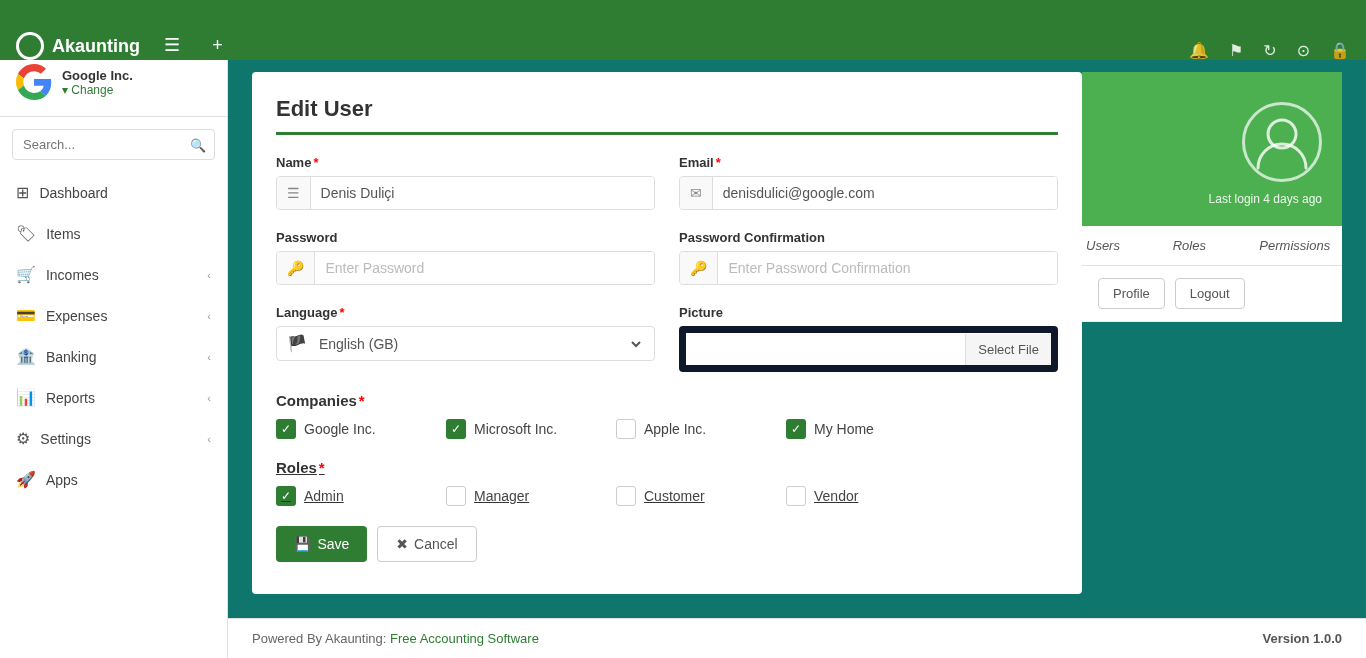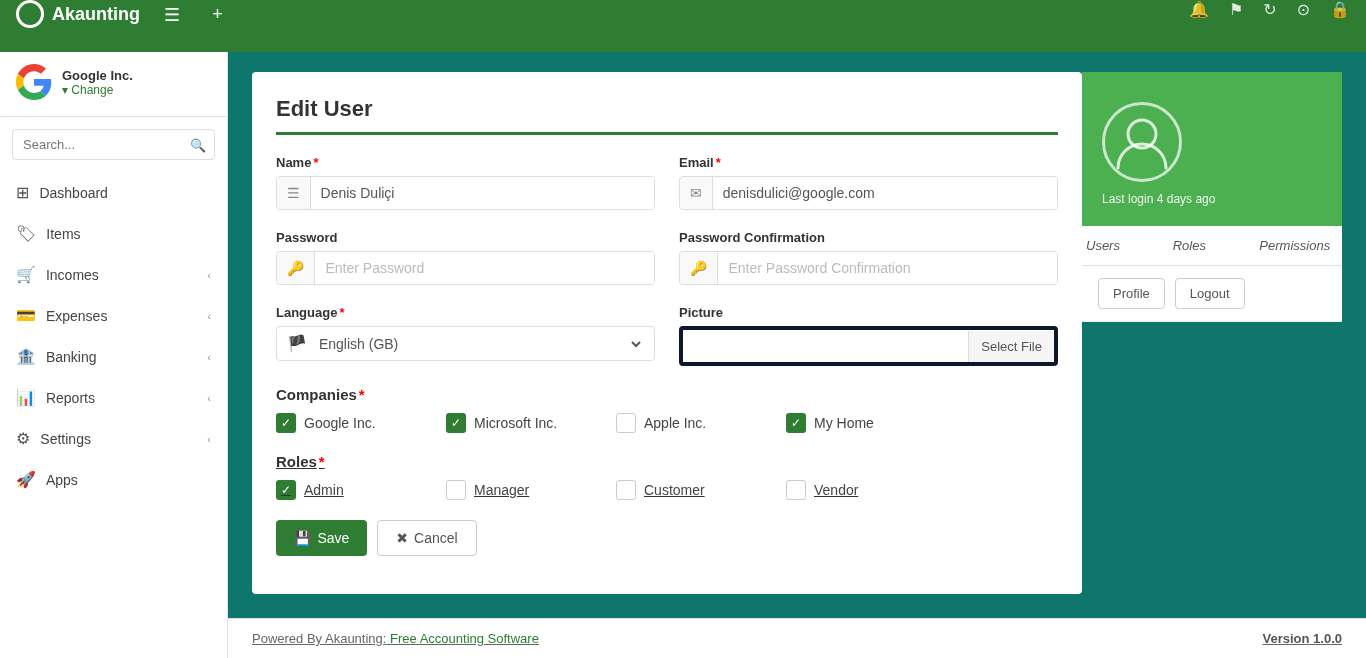--- a/index.html
+++ b/index.html
@@ -1,23 +1,23 @@
 <!DOCTYPE html>
 <html><head>
   <meta charset="utf-8">
   <style>
     * { box-sizing: border-box; margin: 0; padding: 0; }
     body { font-family: 'Segoe UI', Arial, sans-serif; font-size: 14px; background: #f0f0f0; color: #333; }
 
     
     .top-nav {
       background: #2e7d32;
-      height: 52px;
-      display: flex;
-      align-items: flex-start;
+      height: 60px;
+      display: flex;
+      align-items: flex-end;
       padding: 0 16px;
       gap: 16px;
       position: fixed;
       top: 0; left: 0; right: 0;
       z-index: 100;
     }
     .top-nav-logo {
       display: flex;
       align-items: center;
       gap: 8px;
@@ -202,21 +202,21 @@
       outline: none;
       font-size: 14px;
       background: transparent;
       color: #555;
     }
 
     
     .picture-input-wrapper {
       display: flex;
       align-items: flex-end;
-      border: 4px solid #0f172a;
+      border: 7px solid #0f172a;
       border-radius: 4px;
       overflow: hidden;
     }
     .picture-input-wrapper input {
       flex: 1;
       padding: 8px 10px;
       border: none;
       outline: none;
       font-size: 14px;
     }
@@ -306,21 +306,21 @@
       width: 260px;
       flex-shrink: 0;
       display: flex;
       flex-direction: column;
     }
     .profile-avatar-section {
       background: #4caf50;
       padding: 30px 20px 20px;
       display: flex;
       flex-direction: column;
-      align-items: flex-start;
+      align-items: flex-end;
       color: white;
     }
     .avatar-icon {
       width: 80px; height: 80px;
       border: 3px solid rgba(255,255,255,0.7);
       border-radius: 50%;
       display: flex;
       align-items: center;
       justify-content: center;
       font-size: 44px;
@@ -375,21 +375,20 @@
     
     .footer {
       background: white;
       border-top: 1px solid #e0e0e0;
       padding: 12px 24px;
       display: flex;
       justify-content: space-between;
       align-items: center;
       font-size: 13px;
       color: #666;
-      text-decoration: underline;
     }
     .footer a { color: #2e7d32; text-decoration: none; }
     .footer-version { color: #555; }
     .footer-version span { font-weight: bold; }
   </style>
 </head>
 <body>
 
 <nav class="top-nav">
   <div class="top-nav-logo">

